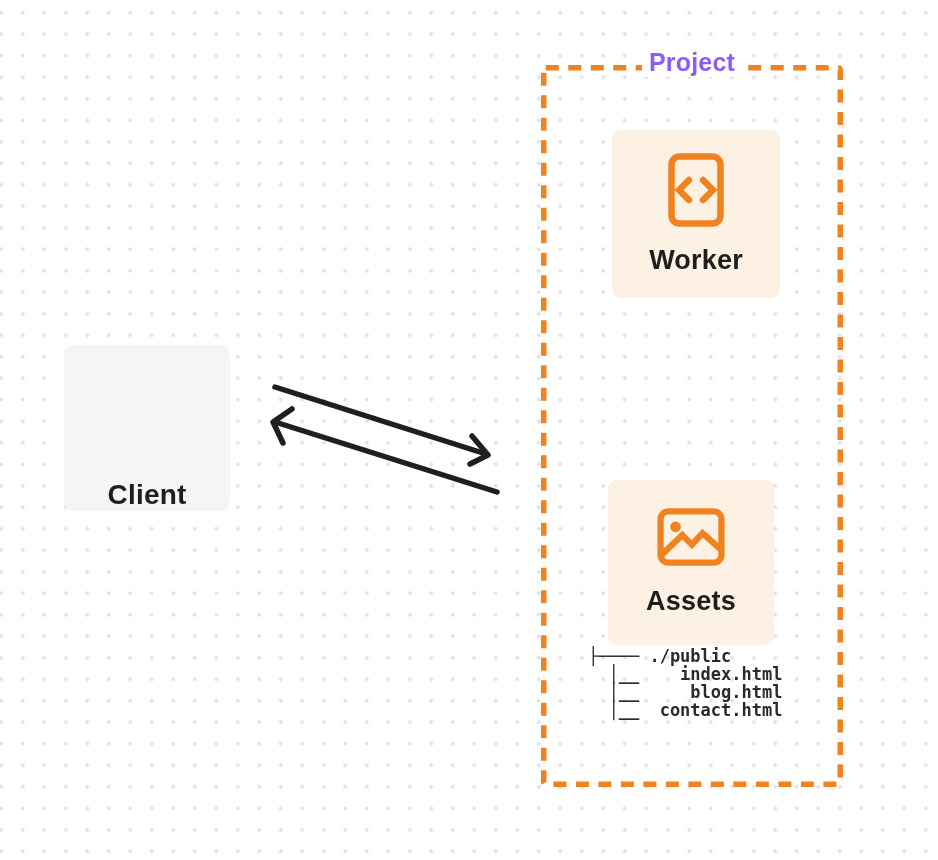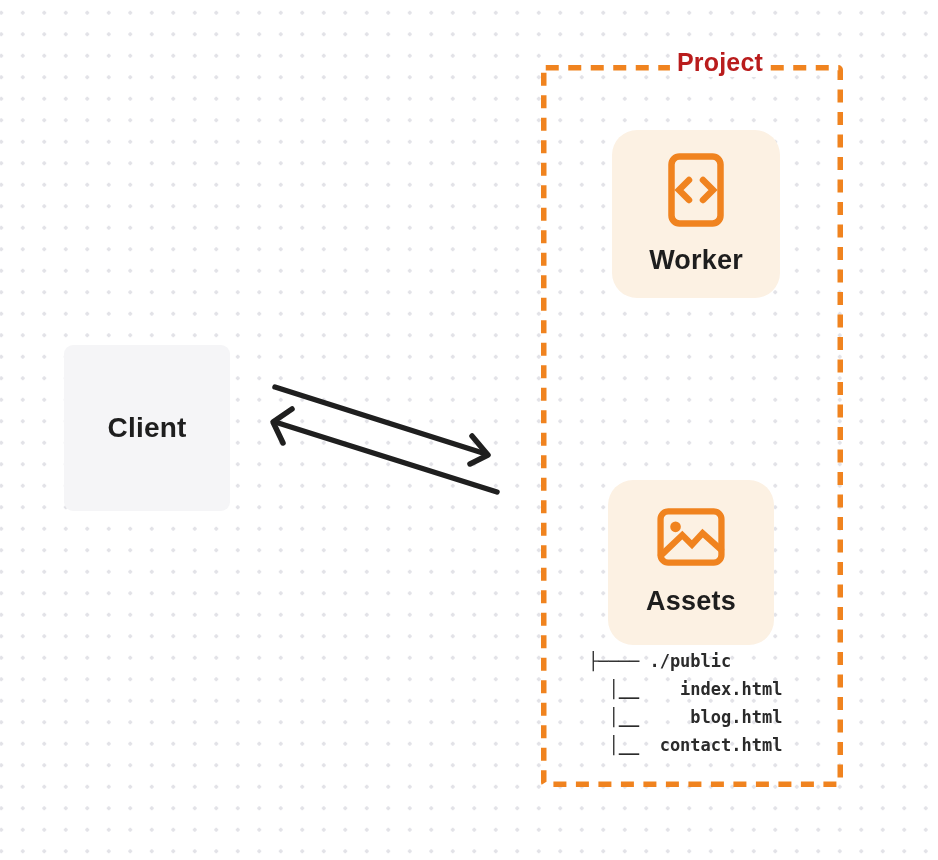--- a/index.html
+++ b/index.html
@@ -20,21 +20,21 @@
   }
 
   
   .client-box {
     position: absolute;
     left: 64px; top: 345px;
     width: 166px; height: 166px;
     background: #F5F5F7;
     border-radius: 9px;
     display: flex;
-    align-items: center;
+    align-items: flex-end;
     justify-content: center;
   }
   .client-box .node-label {
     font-size: 28px;
     font-weight: 700;
     color: #1E1E1E;
     letter-spacing: 0.2px;
   }
 
   
@@ -68,52 +68,51 @@
   }
   .project-label {
     position: absolute;
     top: -17px;
     left: 50%;
     transform: translateX(-50%);
     background: #ffffff;
     padding: 0 7px;
     font-size: 25px;
     font-weight: 700;
-    color: #b91c1c;
+    color: #8b5cf6;
     letter-spacing: 0.2px;
     white-space: nowrap;
-    margin-left: 28px;
   }
 
   
   .card {
     position: absolute;
     background: #FCF1E3;
-    border-radius: 25px;
+    border-radius: 9px;
     display: flex;
     flex-direction: column;
     align-items: center;
     justify-content: center;
   }
   .card.worker { left: 71px; top: 65px; width: 168px; height: 168px; gap: 18px; }
   .card.assets { left: 67px; top: 415px; width: 166px; height: 165px; gap: 20px; }
   .card .node-label {
     font-size: 27px;
     font-weight: 700;
     color: #1E1E1E;
     letter-spacing: 0.2px;
   }
 
   
   .file-tree {
     position: absolute;
     left: 47px; top: 582px;
     font-family: "DejaVu Sans Mono", monospace;
     font-size: 17px;
-    line-height: 28px;
+    line-height: 18px;
     font-weight: 700;
     color: #2B2B2B;
     white-space: pre;
   }
 </style>
 </head>
 <body>
 
 <div id="canvas">
 

